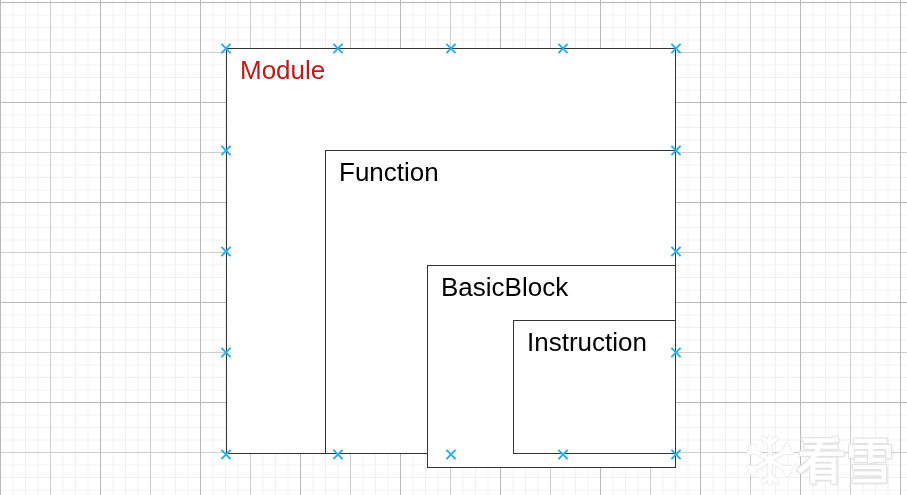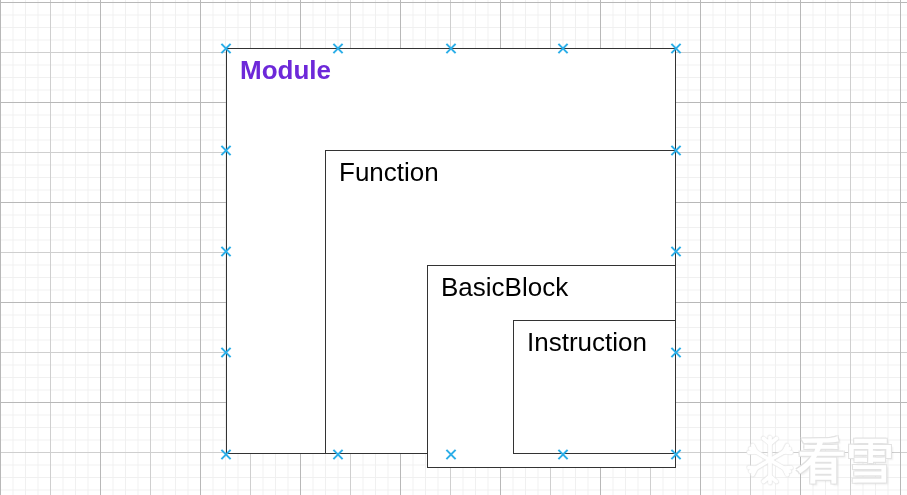--- a/index.html
+++ b/index.html
@@ -97,21 +97,21 @@
   }
   #watermark .wm-flake svg { display: block; }
 </style>
 </head>
 <body>
 
 <div id="canvas">
 
   <div id="shapes-layer">
       <div class="shape" style="left: 226px; top: 48px; width: 450px; height: 406px; z-index: 10; border-color: rgb(51, 51, 51); background: rgb(255, 255, 255);">
-        <div class="shape-label" style="color: #6d28d9; font-weight: bold;">Module</div>
+        <div class="shape-label" style="color: #b91c1c;">Module</div>
       </div>
       <div class="shape" style="left: 325px; top: 150px; width: 351px; height: 304px; z-index: 11; border-color: rgb(51, 51, 51); background: rgb(255, 255, 255);">
         <div class="shape-label" style="color: rgb(0, 0, 0);">Function</div>
       </div>
       <div class="shape" style="left: 427px; top: 265px; width: 249px; height: 203px; z-index: 12; border-color: rgb(51, 51, 51); background: rgb(255, 255, 255);">
         <div class="shape-label" style="color: rgb(0, 0, 0);">BasicBlock</div>
       </div>
       <div class="shape" style="left: 513px; top: 320px; width: 163px; height: 134px; z-index: 13; border-color: rgb(51, 51, 51); background: rgb(255, 255, 255);">
         <div class="shape-label" style="color: rgb(0, 0, 0);">Instruction</div>
       </div>

